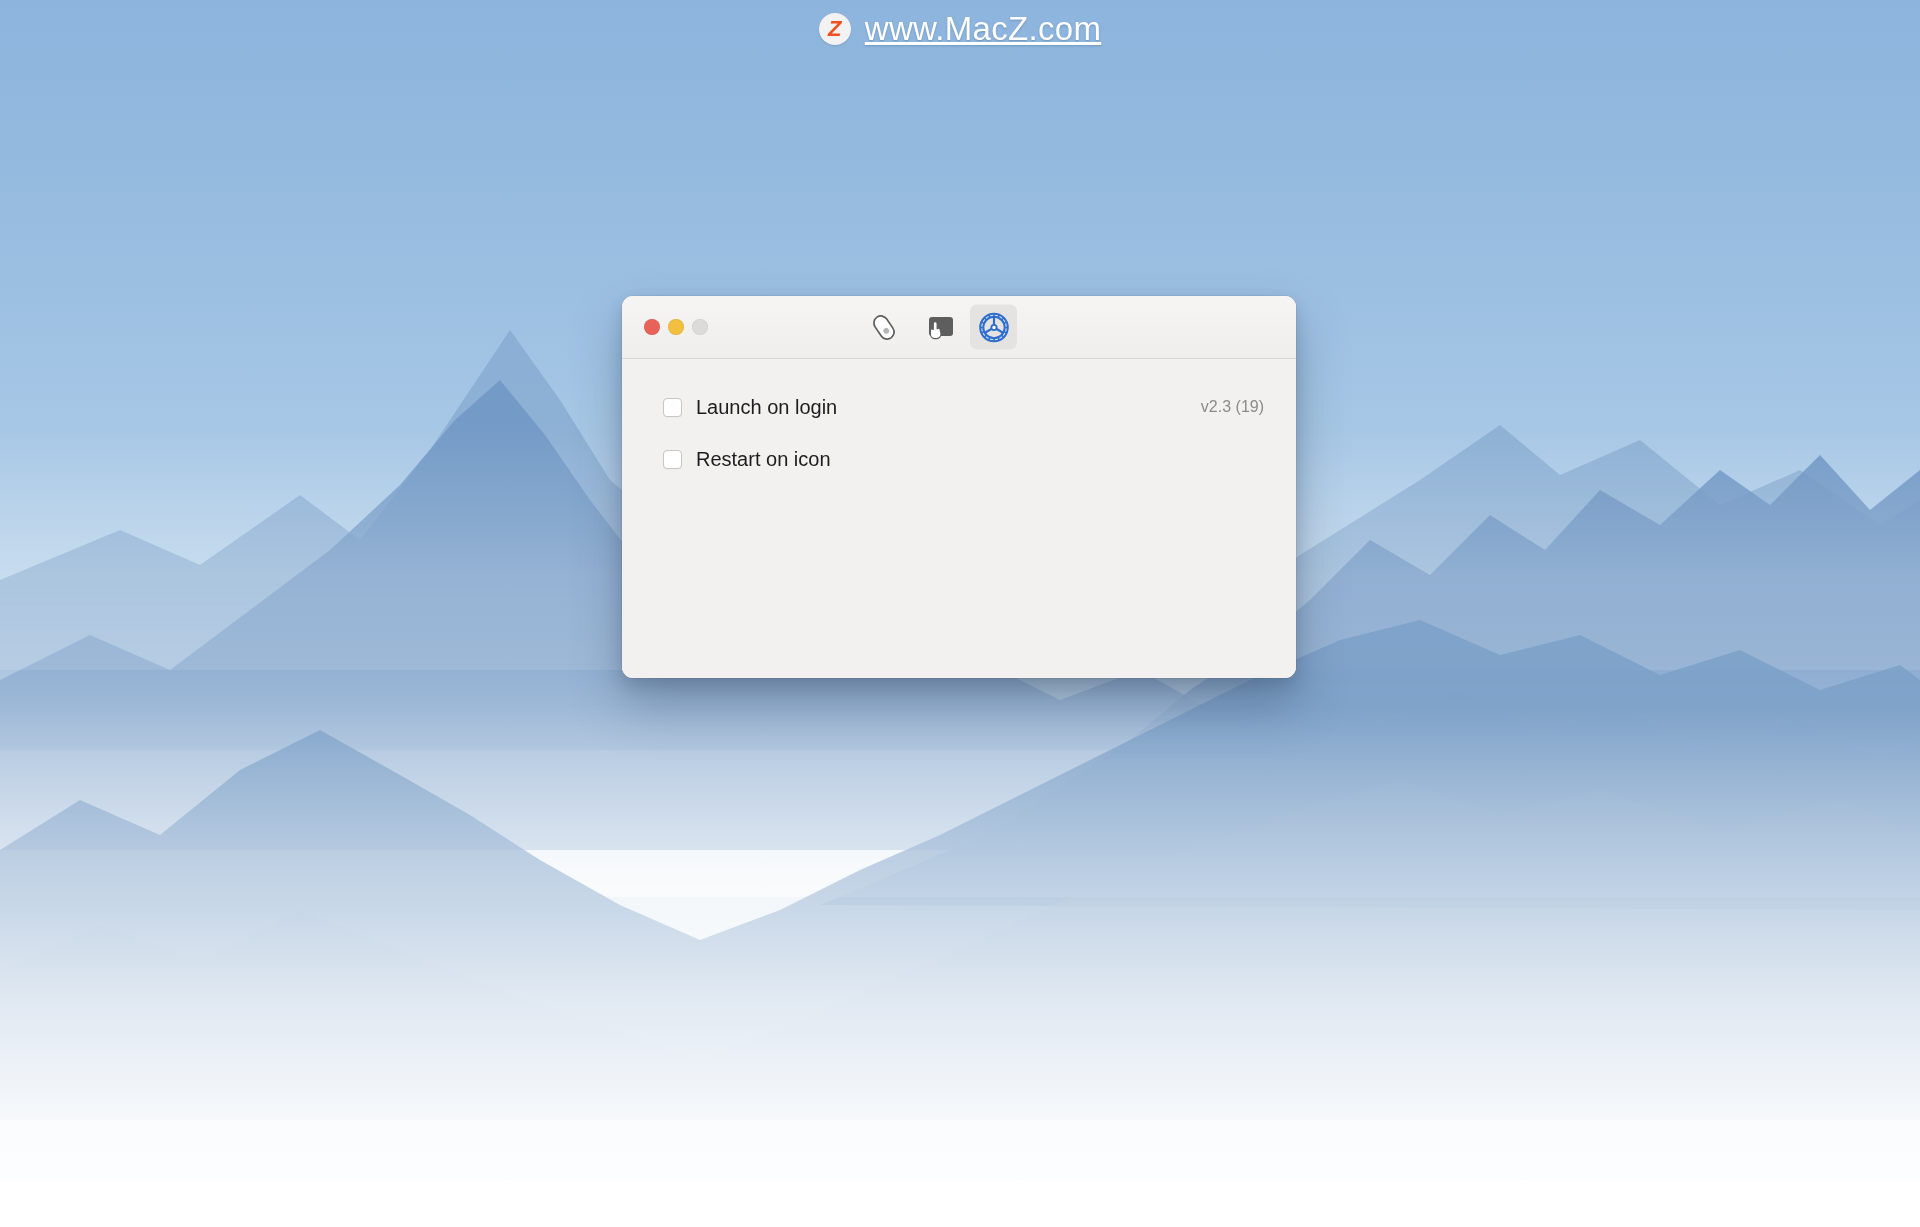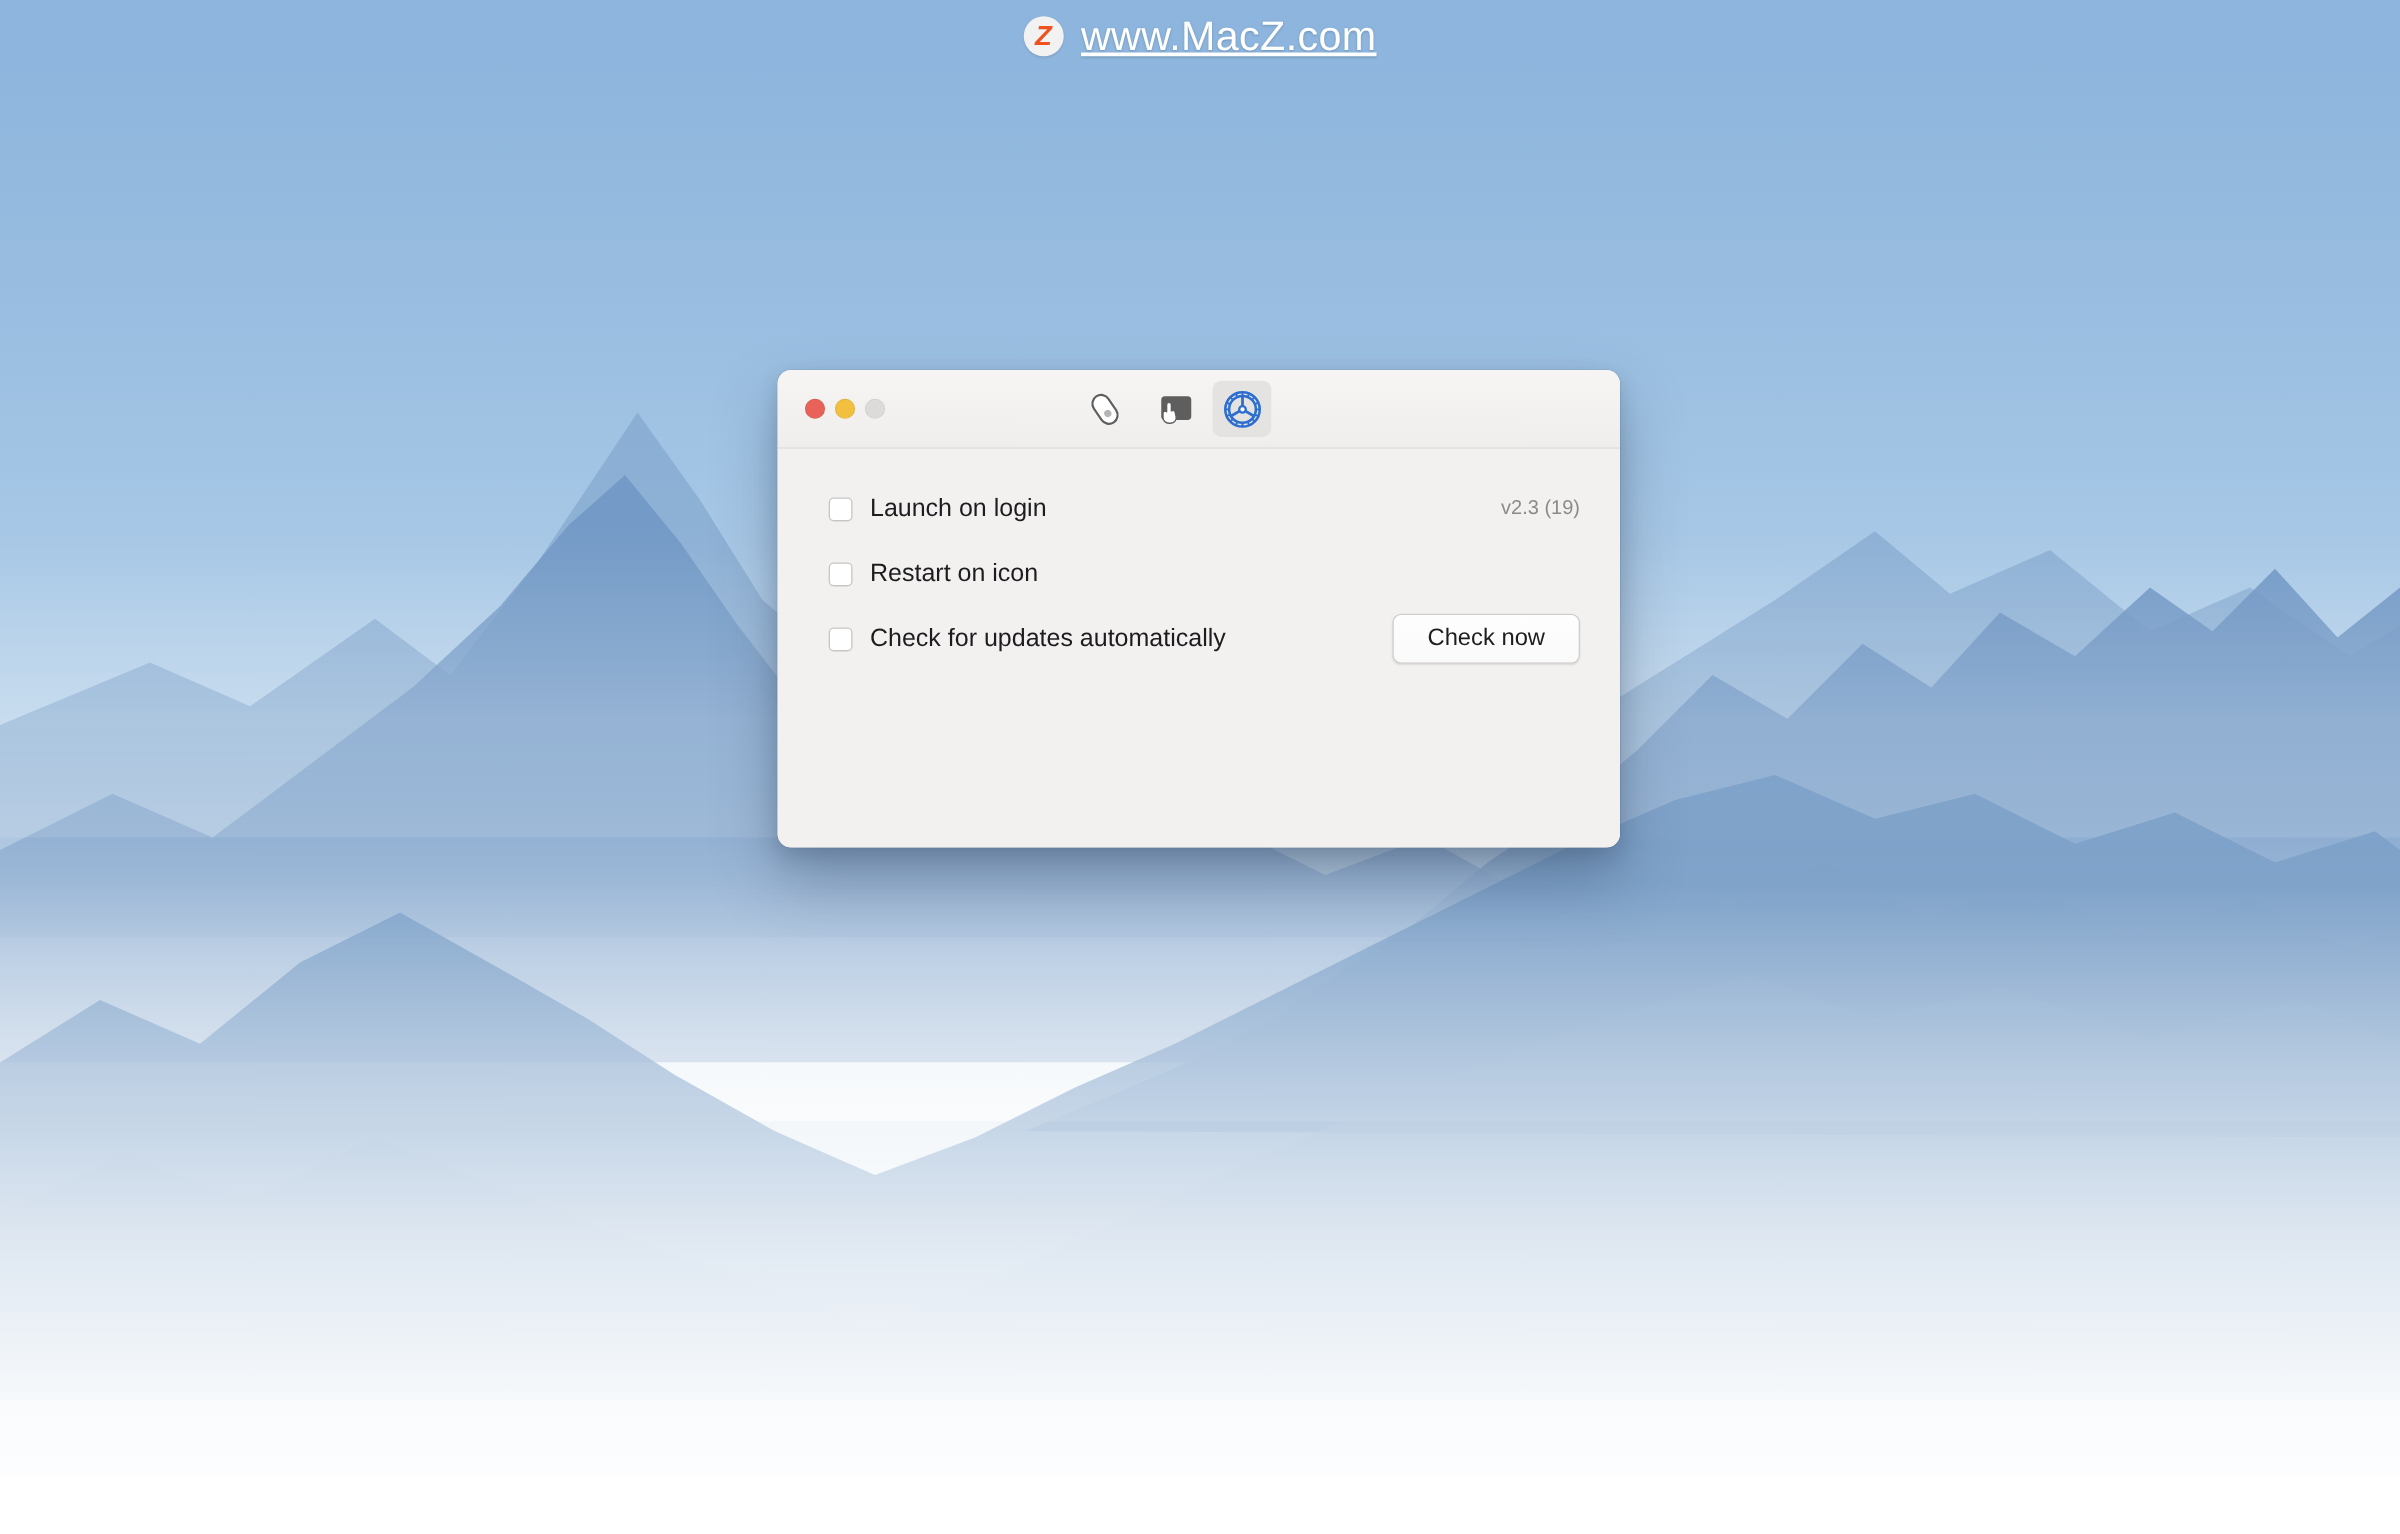--- a/index.html
+++ b/index.html
@@ -379,22 +379,17 @@
         <span id="version-label">v2.3 (19)</span>
       </div>
 
 
       <div class="row">
         <span class="cbx"></span>
         <span class="row-label">Restart on icon</span>
       </div>
 
 
-      <div class="row">
-        <span class="cbx"></span>
-        <span class="row-label">Check for updates automatically</span>
-        <button id="check-now-button">Check now</button>
-      </div>
 
     </div>
   </div>
 
 </div>
 
 </body></html>

